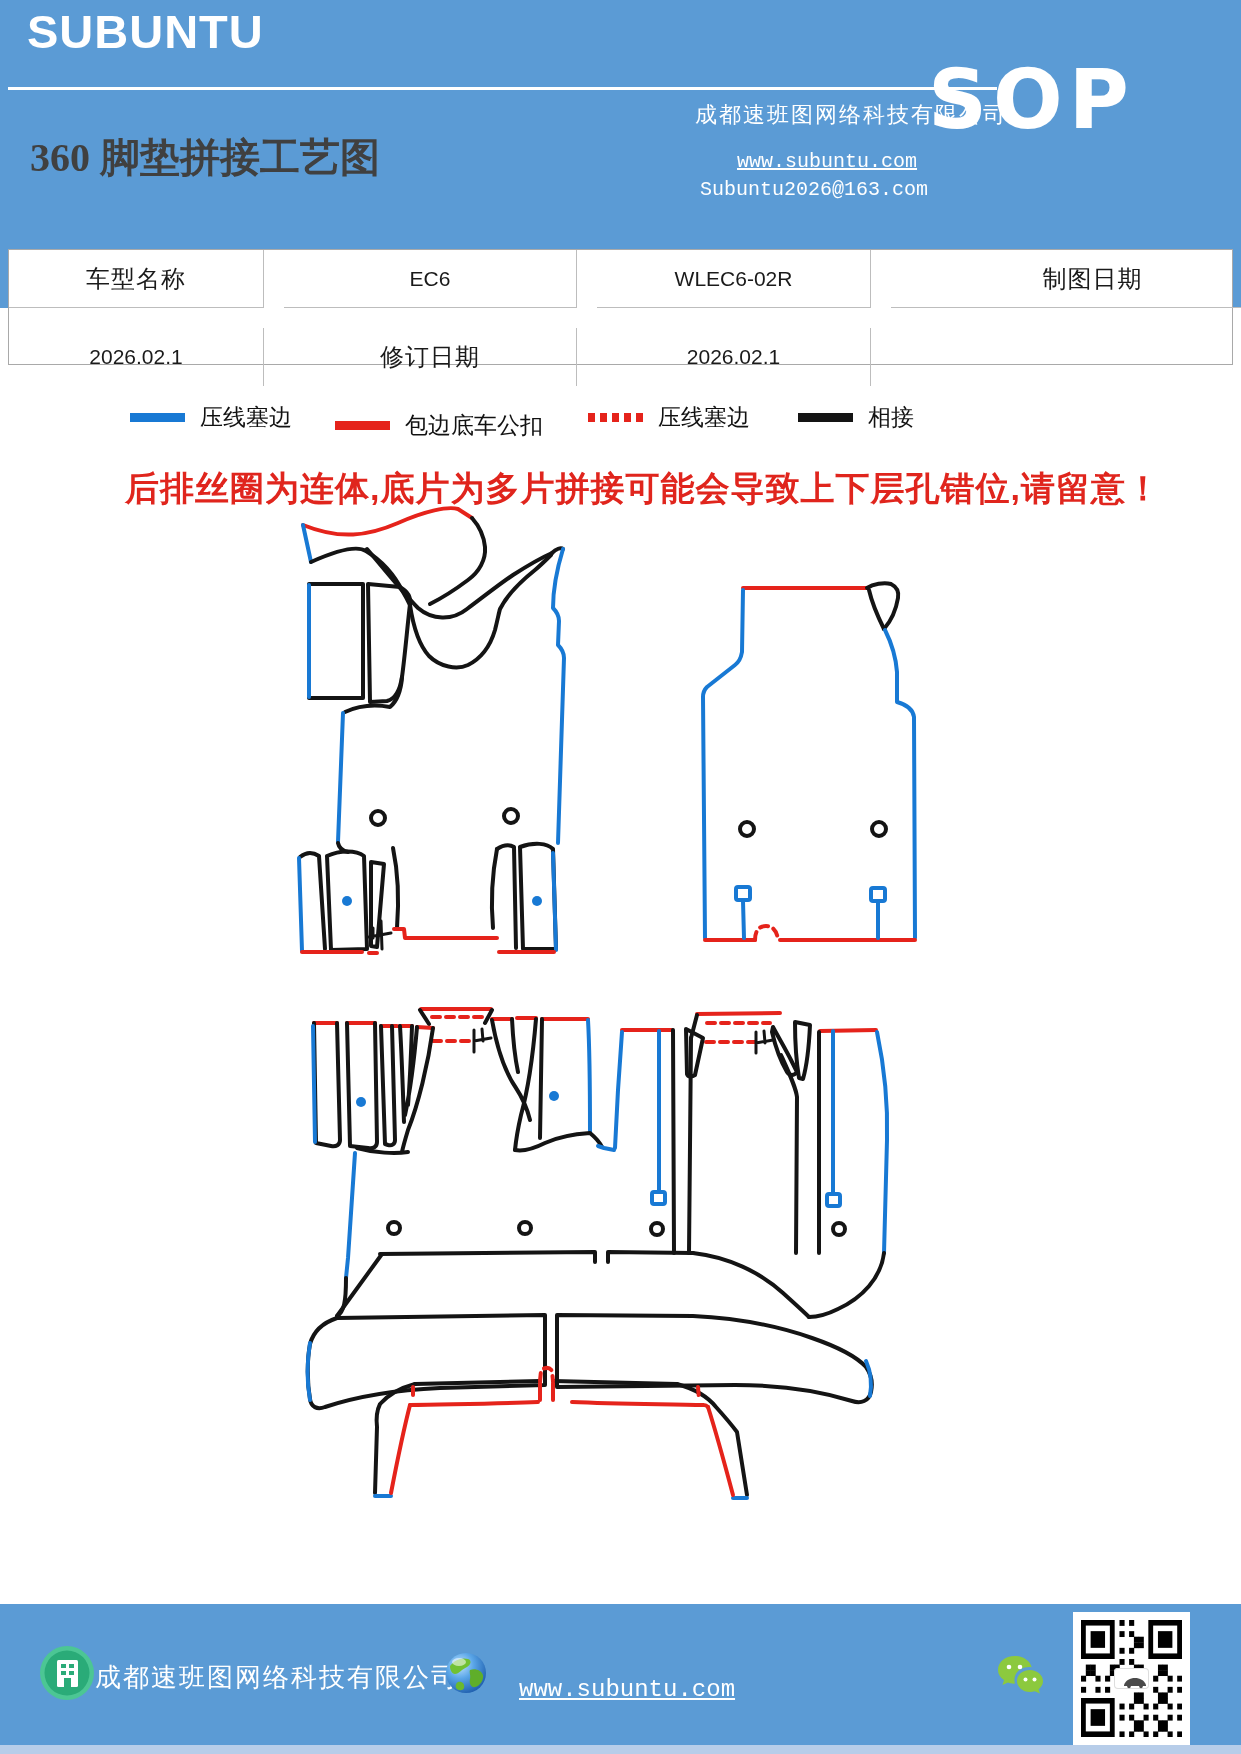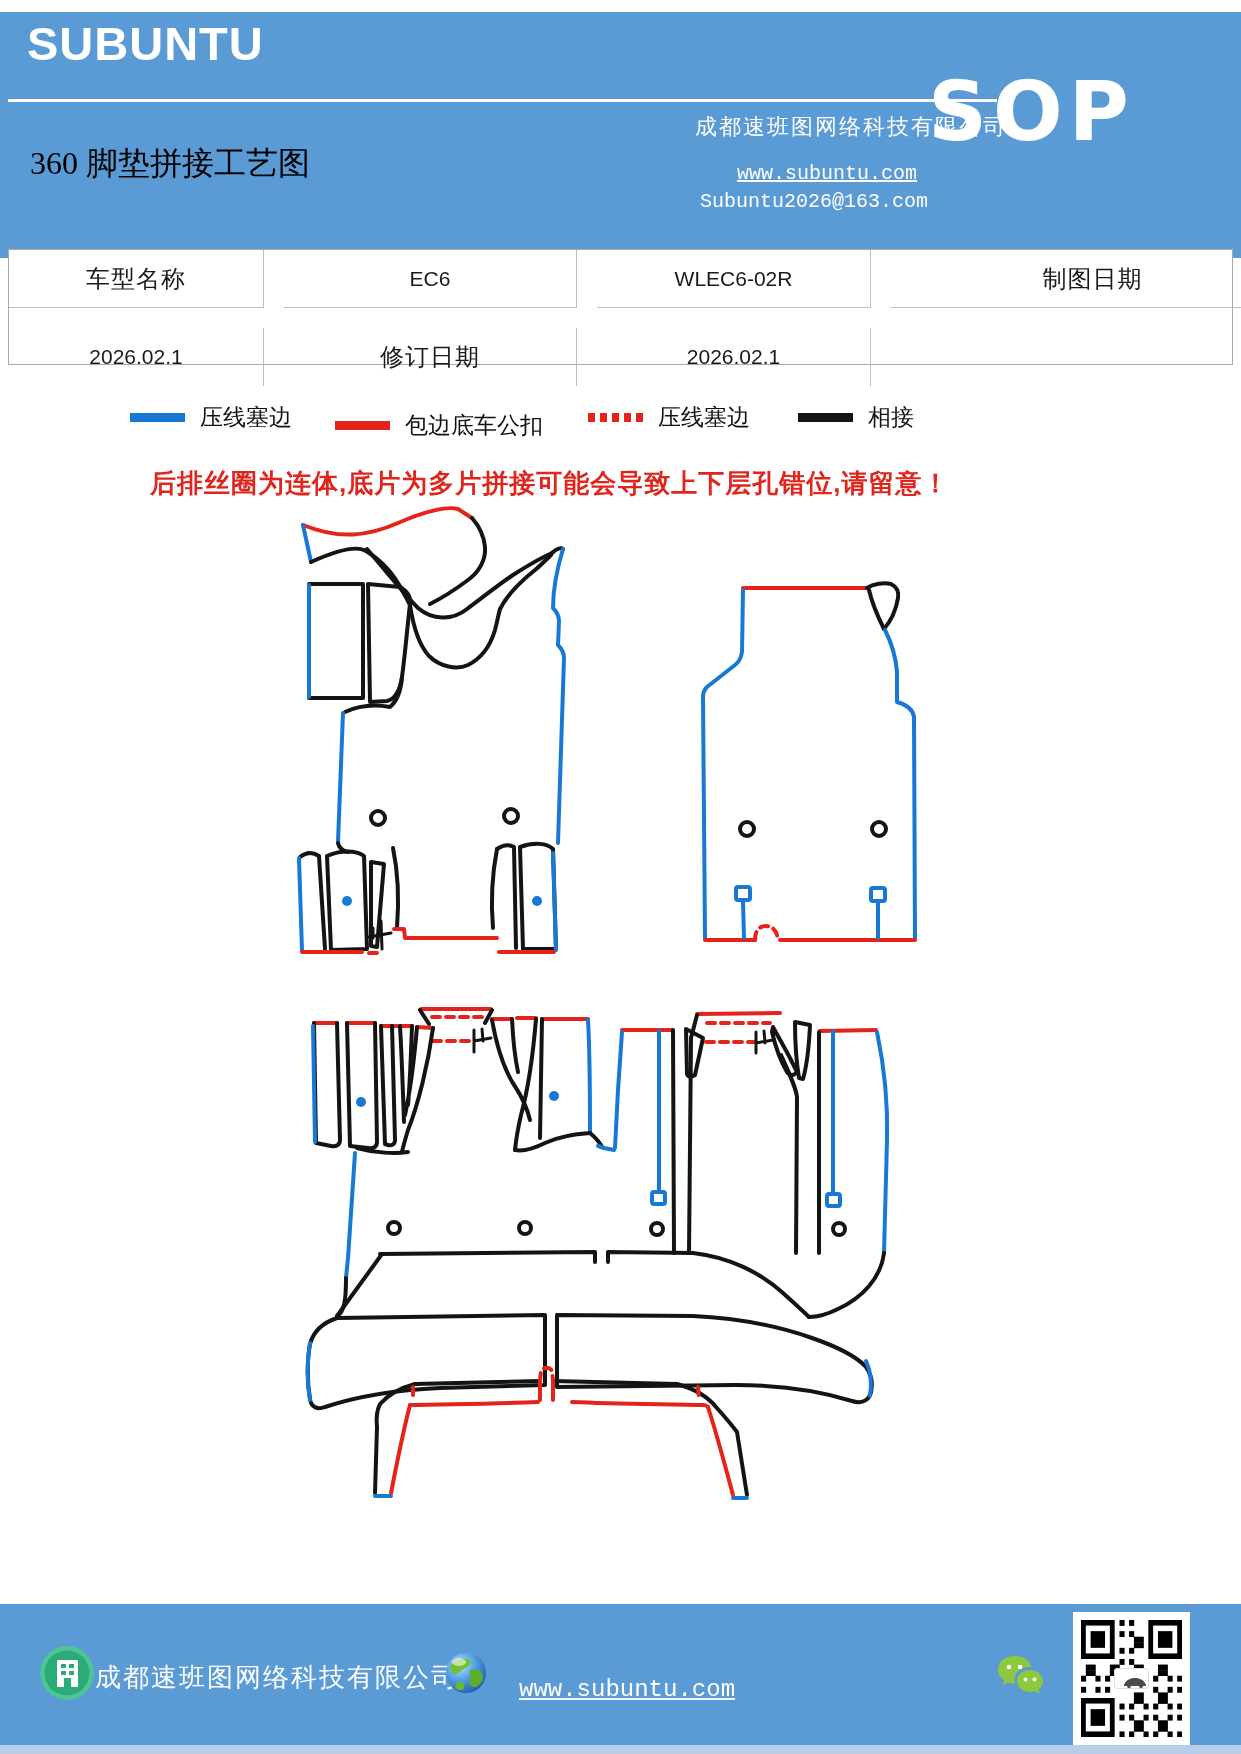--- a/index.html
+++ b/index.html
@@ -1,26 +1,26 @@
 <!DOCTYPE html>
 <html><head>
 <meta charset="utf-8">
 <style>
   html,body{margin:0;padding:0;}
   body{
     width:1241px;height:1754px;position:relative;background:#ffffff;
     font-family:"Liberation Sans",sans-serif;overflow:hidden;
   }
   
-  .hdr{position:absolute;left:0;top:12px;width:1241px;height:246px;background:#5b9bd5;}
+  .hdr{position:absolute;left:0;top:0;width:1241px;height:308px;background:#5b9bd5;}
   .brand{position:absolute;left:27px;top:4px;color:#fff;font-size:47px;font-weight:800;
          letter-spacing:1px;font-family:"Liberation Sans",sans-serif;}
   .hdr-line{position:absolute;left:8px;top:87px;width:989px;height:3px;background:#fff;}
-  .doc-title{position:absolute;left:30px;top:130px;color:#000000;font-size:32px;
-         font-family:"Liberation Serif",serif;}
+  .doc-title{position:absolute;left:30px;top:130px;color:#404040;font-size:40px;
+         font-family:"Liberation Serif",serif;font-weight:bold;}
   .hdr-company{position:absolute;left:695px;top:100px;color:#fff;font-size:22px;
          font-family:"Liberation Serif",serif;letter-spacing:2px;}
   .hdr-site{position:absolute;left:737px;top:150px;color:#fff;font-size:20px;
          font-family:"Liberation Mono",monospace;text-decoration:underline;}
   .hdr-mail{position:absolute;left:700px;top:178px;color:#fff;font-size:20px;
          font-family:"Liberation Mono",monospace;}
   .sop{position:absolute;left:928px;top:52px;color:#fff;font-size:82px;font-weight:700;
          letter-spacing:6px;font-family:"DejaVu Sans",sans-serif;text-align:right;}
   
   .info-table{position:absolute;left:8px;top:249px;width:1225px;height:116px;
@@ -32,21 +32,21 @@
   .info-table .cell:nth-child(n+5){border-bottom:none;}
   .cell.lbl{font-family:"Liberation Serif",serif;font-size:24px;letter-spacing:1px;}
   .cell.val{font-family:"Liberation Sans",sans-serif;font-size:21px;}
   
   .legend-item{position:absolute;top:402px;height:30px;display:flex;align-items:center;}
   .swatch{width:55px;height:9px;margin-right:15px;}
   .swatch.dashed{background:repeating-linear-gradient(90deg,#e5231b 0 7px,transparent 7px 12px) !important;}
   .legend-label{font-family:"Liberation Serif",serif;font-size:23px;color:#111;}
   .li0{left:130px;} .li1{left:335px;margin-top:8px;} .li2{left:588px;} .li3{left:798px;}
   
-  .warning{position:absolute;left:150px;top:466px;color:#e0251d;font-size:26px;
+  .warning{position:absolute;left:125px;top:466px;color:#e0251d;font-size:34px;
         font-weight:700;font-family:"Liberation Sans",sans-serif;letter-spacing:1px;}
   
   .diagram{position:absolute;left:0;top:0;width:1241px;height:1754px;}
   .diagram path,.diagram line{fill:none;stroke-linecap:round;stroke-linejoin:round;}
   .k{stroke:#141414;stroke-width:4;}
   .k3{stroke:#141414;stroke-width:3;}
   .b{stroke:#1879d4;stroke-width:4;}
   .r{stroke:#e5231b;stroke-width:4;}
   .rd{stroke:#e5231b;stroke-width:4;stroke-dasharray:8 6;}
   .hole{fill:#fff;stroke:#141414;stroke-width:4;}

